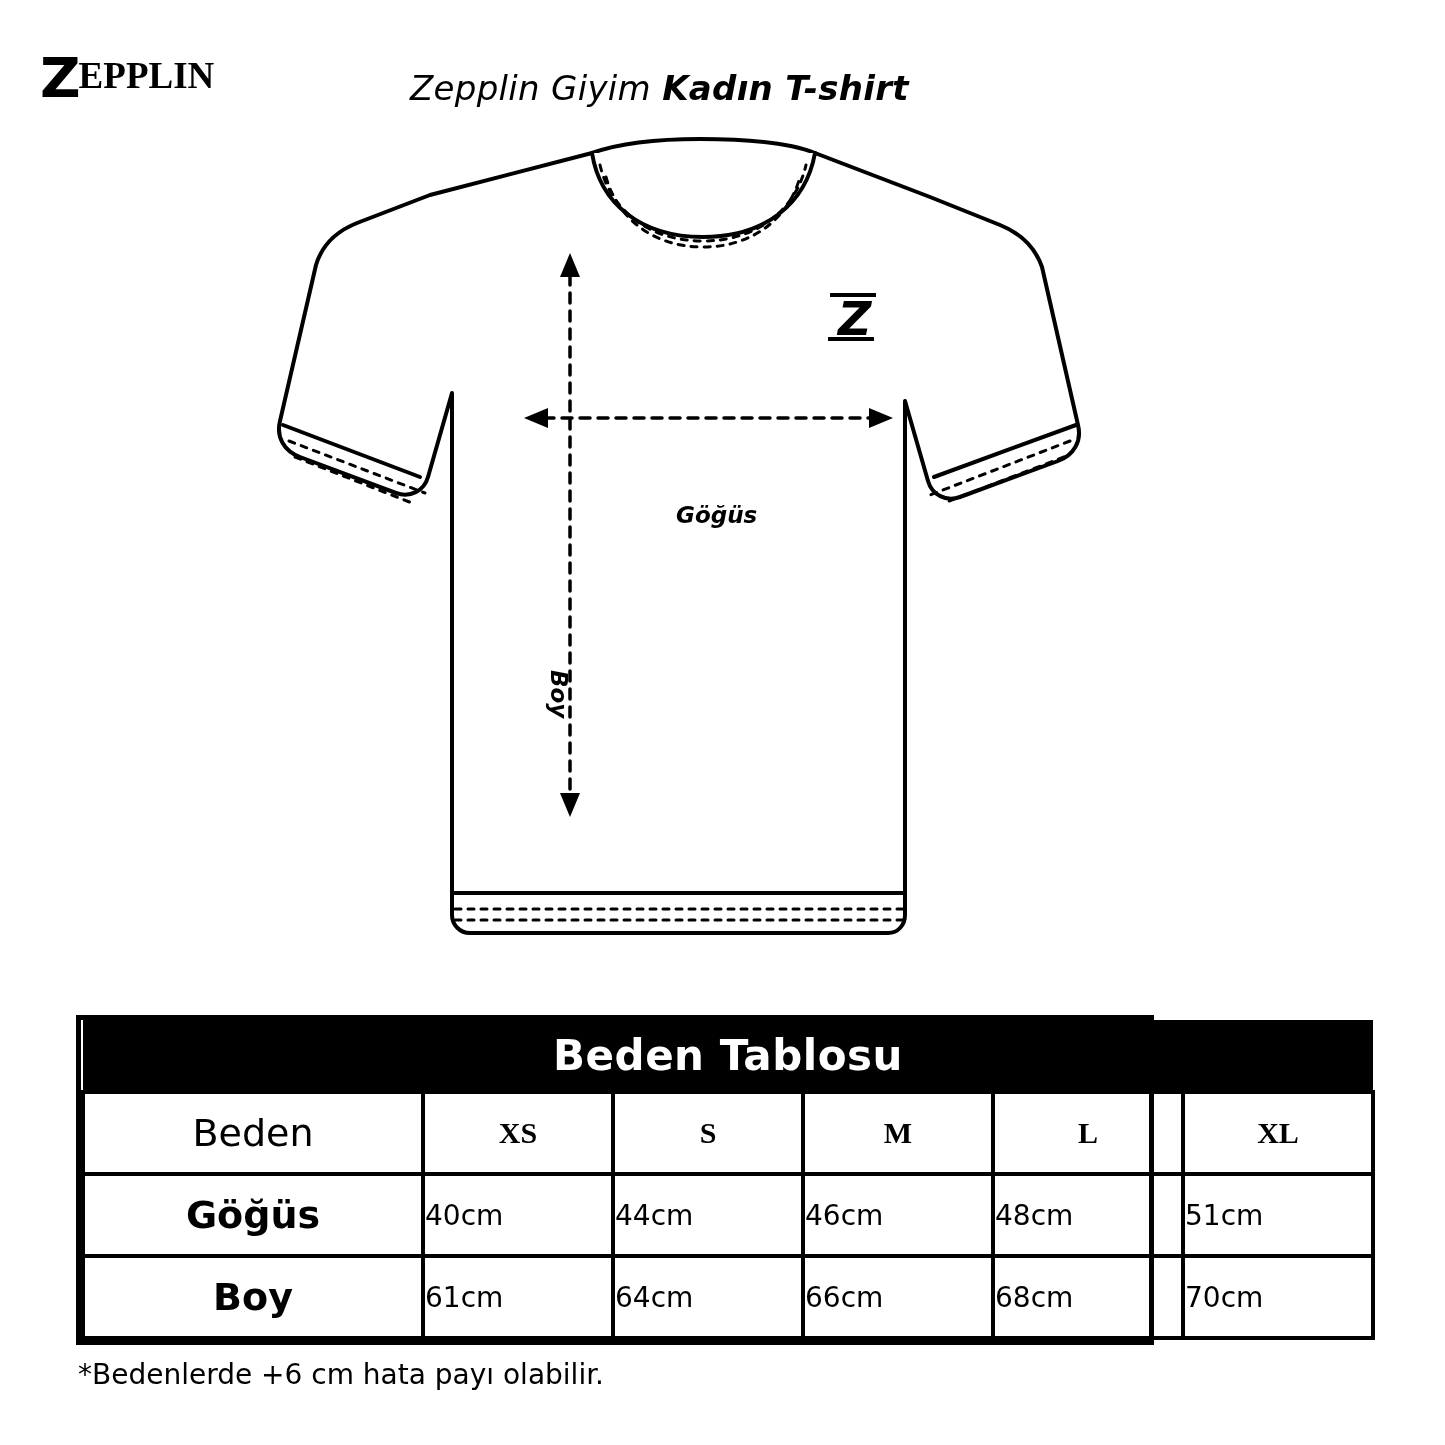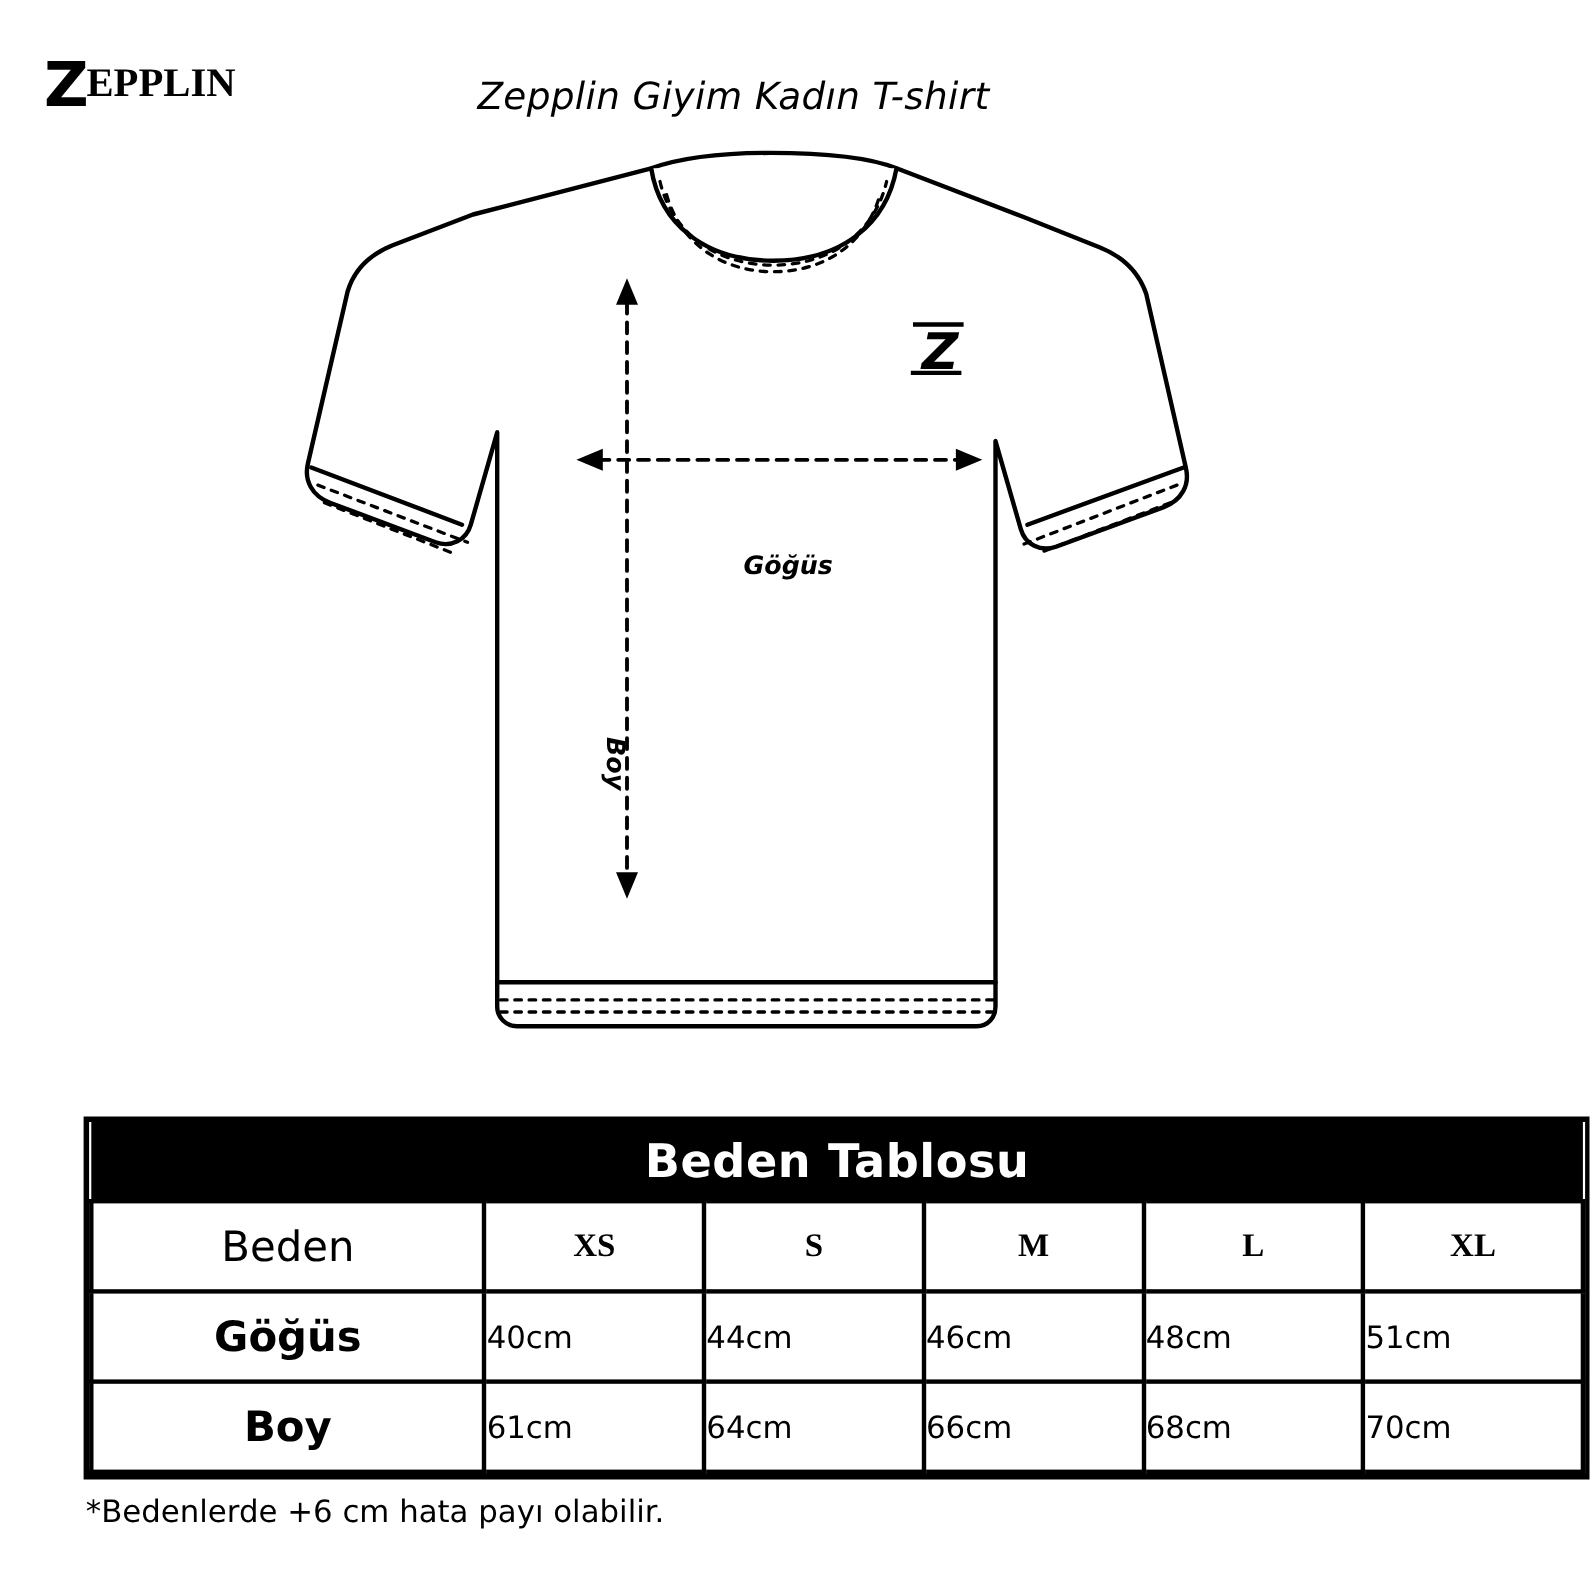--- a/index.html
+++ b/index.html
@@ -49,22 +49,22 @@
   }
   .header-title {
     position: absolute;
     left: 410px;
     top: 68px;
     font-size: 34px;
     font-style: italic;
     letter-spacing: 0.3px;
     white-space: nowrap;
   }
-  .header-title .t-light { font-weight: normal; margin-left: 24px; }
-  .header-title .t-bold { font-weight: normal; }
+  .header-title .t-light { font-weight: normal; }
+  .header-title .t-bold { font-weight: bold; }
 
   
   .illustration {
     position: absolute;
     left: 0;
     top: 125px;
     width: 1445px;
     height: 880px;
   }
   .illustration svg { display: block; }
@@ -84,21 +84,21 @@
     top: 545px;
     transform: rotate(90deg);
     transform-origin: left top;
   }
 
   
   .table-wrap {
     position: absolute;
     left: 76px;
     top: 1015px;
-    width: 1370px;
+    width: 1078px;
     border: 5px solid #000;
     box-sizing: border-box;
   }
   table.size-table {
     border-collapse: collapse;
     width: 100%;
     table-layout: fixed;
   }
   table.size-table td, table.size-table th {
     border: 4px solid #000;

